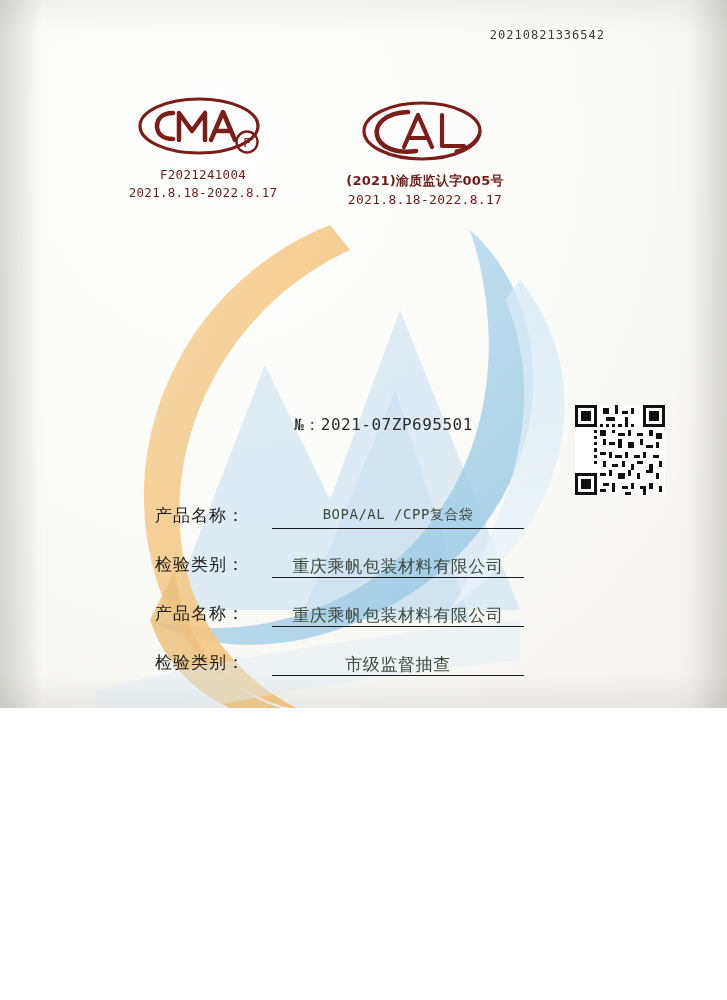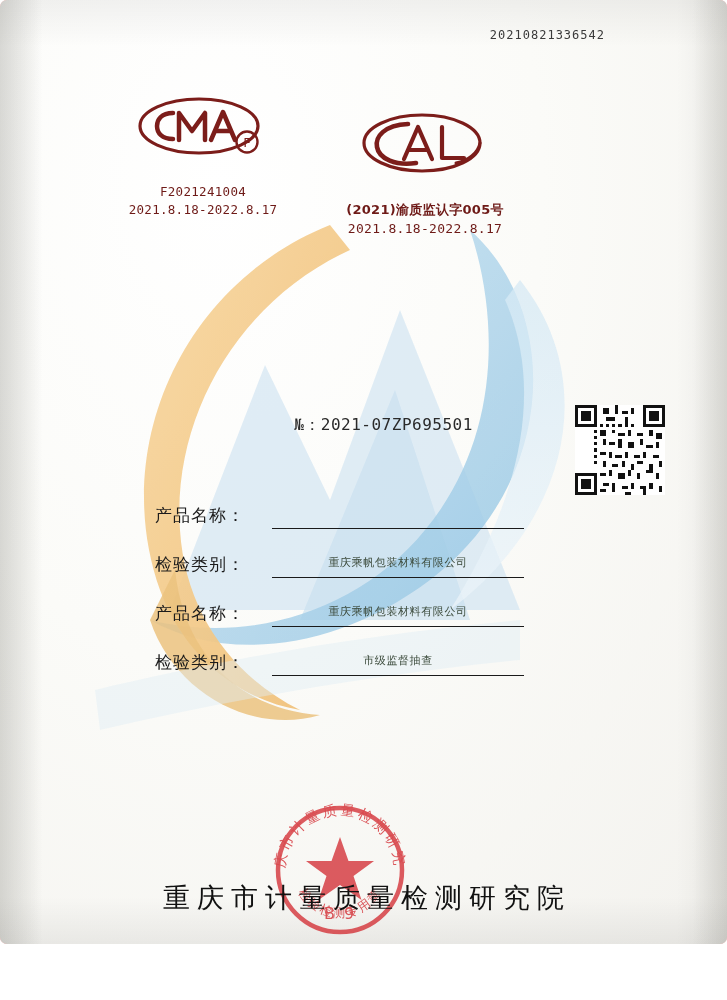--- a/index.html
+++ b/index.html
@@ -6,24 +6,23 @@
     margin: 0;
     padding: 0;
     background: #ffffff;
   }
   body {
     font-family: "DejaVu Sans", "Liberation Sans", sans-serif;
   }
   #page {
     position: relative;
     width: 727px;
-    height: 944px;
+    height: 708px;
     overflow: hidden;
     background: #fca5a5;
-    border-radius: 7px;
   }
   
   #paper-bg {
     position: absolute;
     inset: 0;
     background:
       radial-gradient(ellipse at 30% 20%, #ffffff 0%, #fbfbf8 45%, #f3f2ee 100%);
   }
   #paper-bg::after {
     content: "";
@@ -63,29 +62,29 @@
     left: 0;
     width: 727px;
     height: 130px;
   }
   .mark {
     position: absolute;
     text-align: center;
     color: #7c1d1a;
   }
   .mark .mark-lines {
-    margin-top: 22px;
+    margin-top: 5px;
     line-height: 1.45;
     font-size: 12.5px;
     color: #6e1a17;
     font-family: "DejaVu Sans Mono", monospace;
     letter-spacing: 0.3px;
   }
   .mark.cma { left: 108px; top: 0; width: 190px; }
-  .mark.cal { left: 300px; top: 16px; width: 250px; }
+  .mark.cal { left: 300px; top: 4px; width: 250px; }
   .mark.cal .mark-lines { font-size: 13px; }
   .mark.cal .mark-lines .cn {
     font-family: "DejaVu Sans", "Liberation Sans", sans-serif;
     font-weight: bold;
   }
 
   
   #title {
     position: absolute;
     top: 270px;
@@ -154,21 +153,21 @@
     top: 30px;
     width: 252px;
     border-bottom: 1.4px solid #1a1a1a;
   }
   .field-value {
     position: absolute;
     left: 272px;
     top: 8px;
     width: 252px;
     text-align: center;
-    font-size: 11px;
+    font-size: 17px;
     color: #3b4a3b;
     letter-spacing: 0.6px;
     font-family: "DejaVu Sans", "Liberation Sans", sans-serif;
   }
   .field-value.latin {
     font-family: "DejaVu Sans Mono", monospace;
     font-size: 14px;
     letter-spacing: 0.5px;
   }
 
@@ -387,20 +386,21 @@
       <rect x="8" y="27" width="2" height="1"></rect>
         <rect x="16" y="28" width="2" height="1"></rect>
       <rect x="22" y="27" width="1" height="2"></rect>
     </g>
   </svg>
 
   <div id="fields">
 
     <div class="field-row">
       <div class="field-label">产品名称：</div>
+      <div class="field-value latin">BOPA/AL /CPP复合袋</div>
       <div class="field-line"></div>
     </div>
 
     <div class="field-row">
       <div class="field-label">检验类别：</div>
       <div class="field-value">重庆乘帆包装材料有限公司</div>
       <div class="field-line"></div>
     </div>
 
     <div class="field-row">

